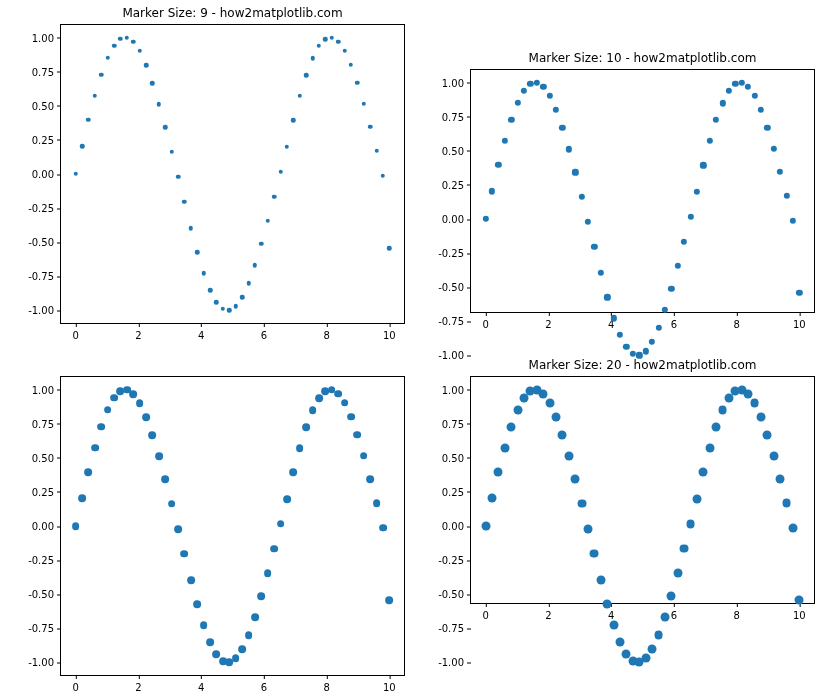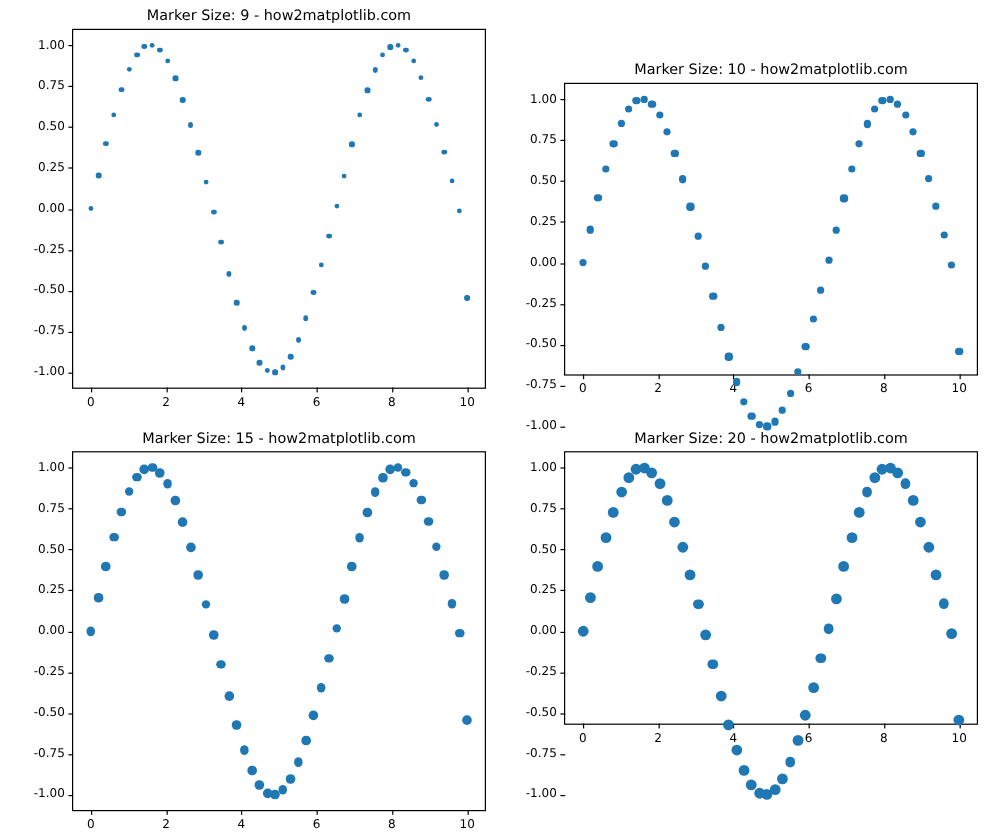--- a/index.html
+++ b/index.html
@@ -211,21 +211,20 @@
       <div class="pt" style="left: 284.512px; top: 26.6727px; width: 6.32456px; height: 6.32456px; background: rgb(31, 119, 180);"></div>
       <div class="pt" style="left: 290.913px; top: 40.5955px; width: 6.32456px; height: 6.32456px; background: rgb(31, 119, 180);"></div>
       <div class="pt" style="left: 297.315px; top: 58.5818px; width: 6.32456px; height: 6.32456px; background: rgb(31, 119, 180);"></div>
       <div class="pt" style="left: 303.716px; top: 79.6091px; width: 6.32456px; height: 6.32456px; background: rgb(31, 119, 180);"></div>
       <div class="pt" style="left: 310.117px; top: 102.805px; width: 6.32456px; height: 6.32456px; background: rgb(31, 119, 180);"></div>
       <div class="pt" style="left: 316.516px; top: 126.886px; width: 6.32456px; height: 6.32456px; background: rgb(31, 119, 180);"></div>
       <div class="pt" style="left: 322.917px; top: 151.745px; width: 6.32456px; height: 6.32456px; background: rgb(31, 119, 180);"></div>
       <div class="pt" style="left: 329.318px; top: 224.182px; width: 6.32456px; height: 6.32456px; background: rgb(31, 119, 180);"></div>
     </div>
     <div class="subplot" style="left: 60px; top: 376px; width: 345px; height: 300px;">
-      <div class="title">Marker Size: 15 - how2matplotlib.com</div>
       <div class="axes"></div>
       <div class="ytick" style="top: 286.364px;">-1.00</div>
       <div class="ytick" style="top: 252.273px;">-0.75</div>
       <div class="ytick" style="top: 218.182px;">-0.50</div>
       <div class="ytick" style="top: 184.091px;">-0.25</div>
       <div class="ytick" style="top: 150px;">0.00</div>
       <div class="ytick" style="top: 115.909px;">0.25</div>
       <div class="ytick" style="top: 81.8182px;">0.50</div>
       <div class="ytick" style="top: 47.7273px;">0.75</div>
       <div class="ytick" style="top: 13.6364px;">1.00</div>

